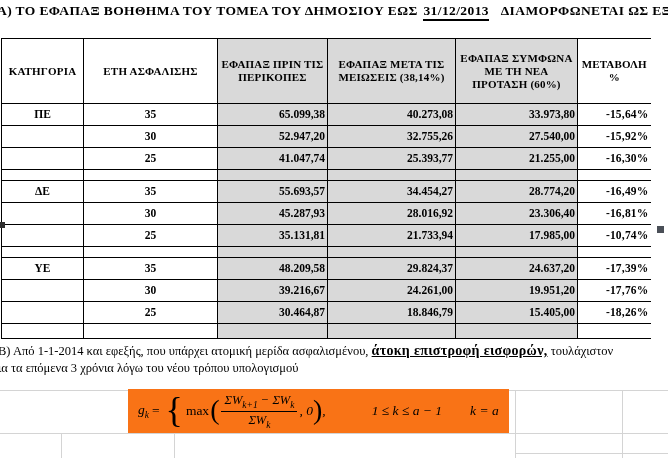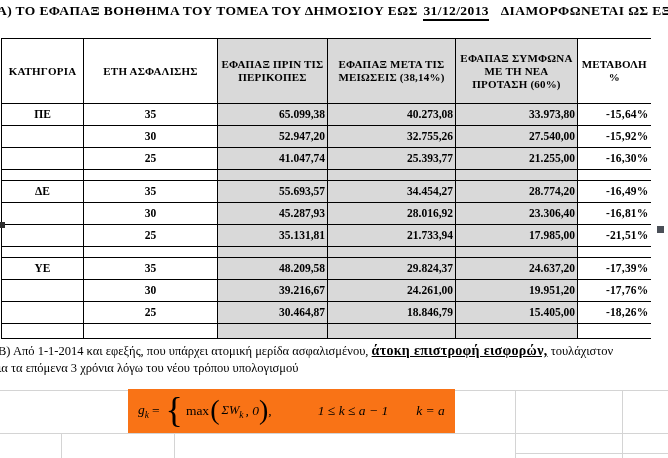--- a/index.html
+++ b/index.html
@@ -150,21 +150,21 @@
           <td class="money gray">28.016,92</td>
           <td class="money gray">23.306,40</td>
           <td class="pct last">-16,81%</td>
         </tr>
         <tr class="data">
           <td class="cat"></td>
           <td class="yrs">25</td>
           <td class="money gray">35.131,81</td>
           <td class="money gray">21.733,94</td>
           <td class="money gray">17.985,00</td>
-          <td class="pct last">-21,51%</td>
+          <td class="pct last">-10,74%</td>
         </tr>
         <tr class="sep">
           <td class=""></td>
           <td class=""></td>
           <td class="gray"></td>
           <td class="gray"></td>
           <td class="gray"></td>
           <td class="last"></td>
         </tr>
         <tr class="data">
@@ -210,20 +210,21 @@
     <div>ια τα επόμενα 3 χρόνια λόγω του νέου τρόπου υπολογισμού</div>
   </div>
 
   <div class="formula">
     <span><span>g</span><sub>k</sub></span>
     <span class="eq">=</span>
     <span class="brace">{</span>
     <span class="fn">max</span>
     <span class="paren">(</span>
     <span class="frac">
+      <span class="num"><span>ΣW</span><sub>k+1</sub> <span>−</span> <span>ΣW</span><sub>k</sub></span>
       <span class="den"><span>ΣW</span><sub>k</sub></span>
     </span>
     <span>, 0</span>
     <span class="paren">)</span>
     <span>,</span>
     <span class="cond1">1 ≤ k ≤ a − 1</span>
     <span class="cond2">k = a</span>
   </div>
 
 

